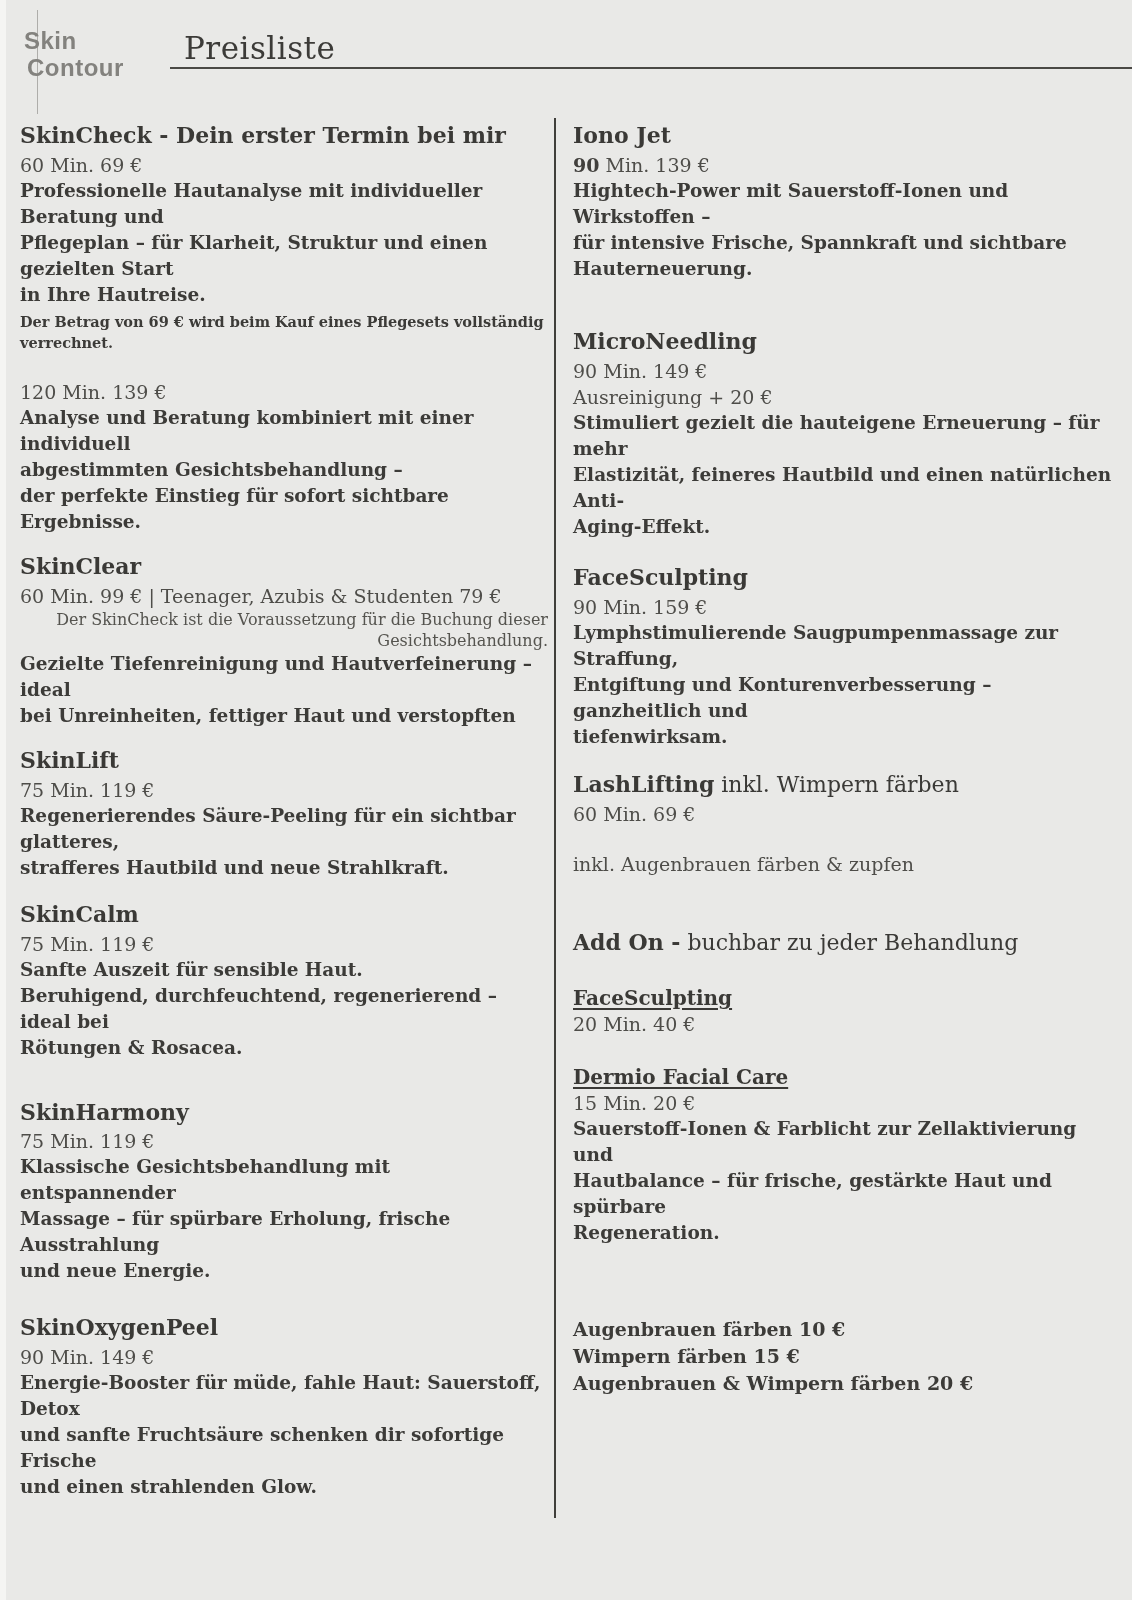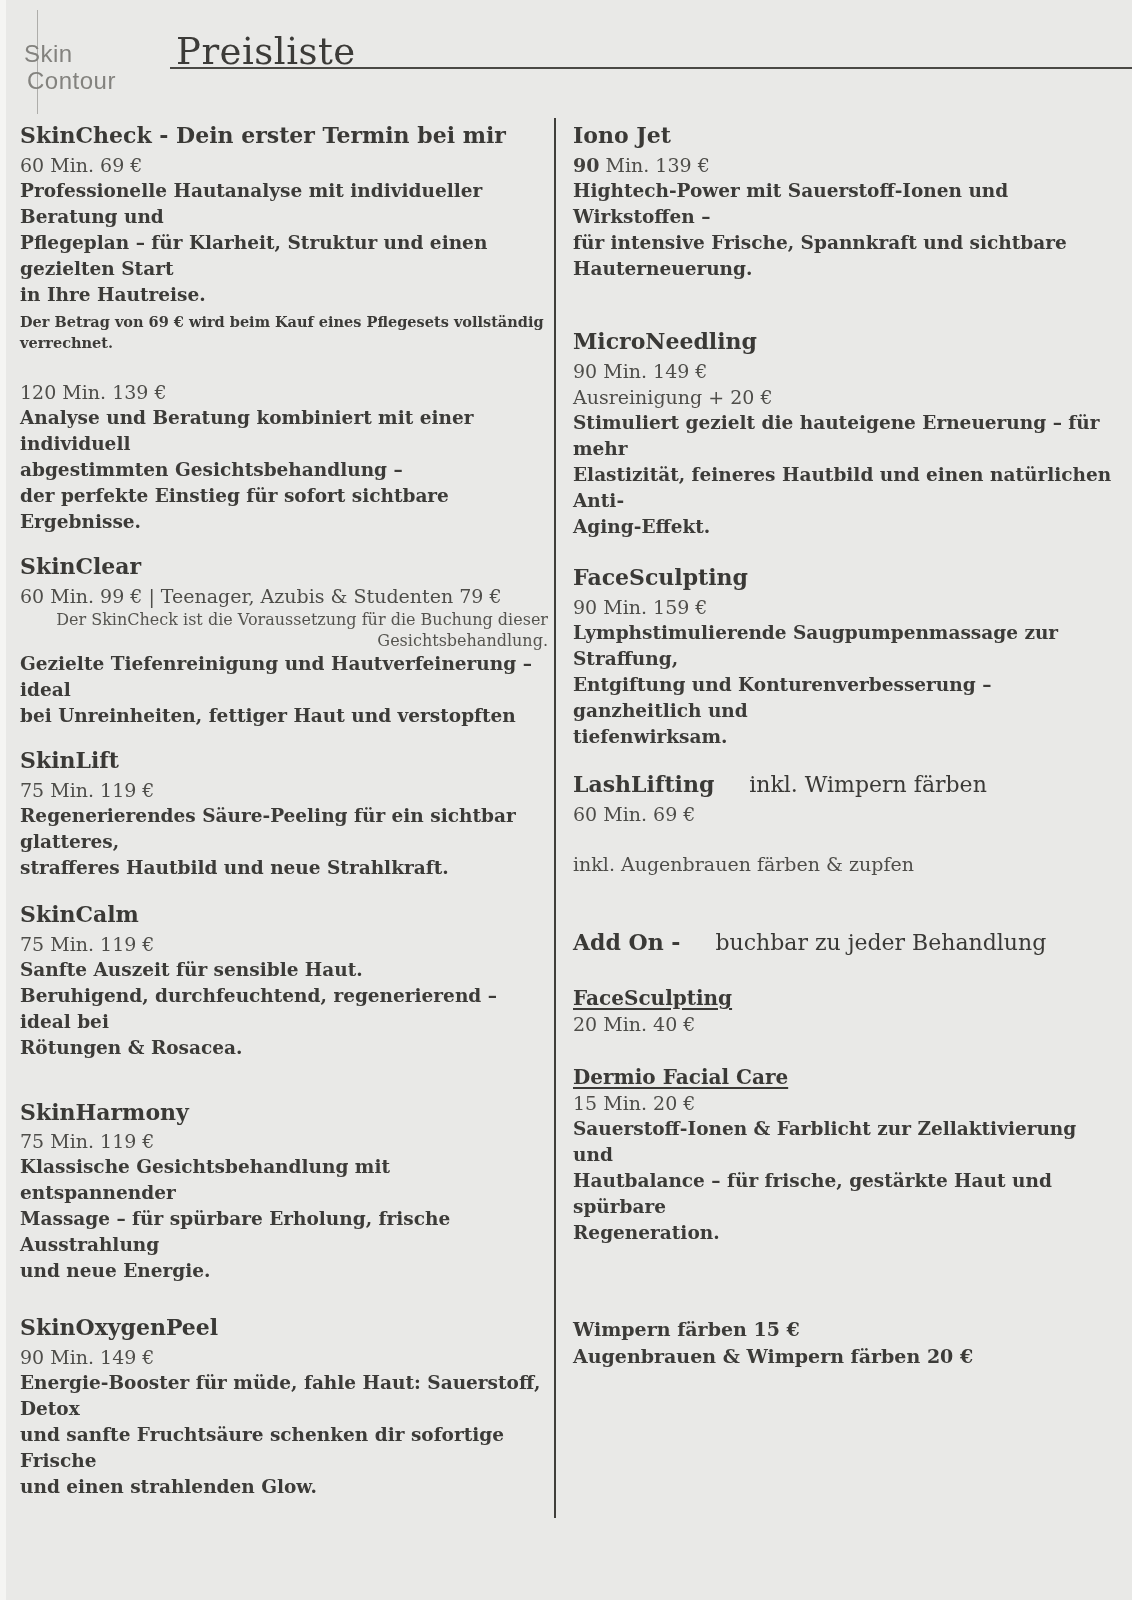--- a/index.html
+++ b/index.html
@@ -11,44 +11,44 @@
     position:relative;
     overflow:hidden;
   }
   .page { position:absolute; inset:0; background:#e9e9e7; }
   .edge-sliver { position:absolute; left:0; top:0; width:6px; height:100%; background:#f5f5f3; }
 
   
   .logo { position:absolute; top:8px; left:24px; width:140px; height:110px; }
   .logo-rule { position:absolute; left:13px; top:2px; width:1px; height:104px; background:#aeadaa; }
   .logo-text {
-    position:absolute; top:33px; left:0;
+    position:absolute; top:20px; left:0;
     font-family:"Liberation Sans", sans-serif;
-    font-weight:400;
+    font-weight:700;
     color:#83827e;
     font-size:24px; line-height:1.12; letter-spacing:0.5px;
     white-space:pre-line;
   }
   .logo-word2 { display:block; margin-left:3px; }
   .page-title {
-    position:absolute; top:30px; left:176px;
-    font-size:37px; font-weight:normal; color:#3c3b38;
+    position:absolute; top:30px; left:184px;
+    font-size:31px; font-weight:normal; color:#3c3b38;
     letter-spacing:0.5px;
   }
   .title-rule { position:absolute; top:67px; left:170px; right:0; height:2px; background:#4a4945; }
 
   
   .divider { position:absolute; left:554px; top:118px; width:2px; height:1400px; background:#403f3b; }
   .col { position:absolute; top:120px; }
   .col-left  { left:20px;  width:528px; }
   .col-right { left:573px; width:548px; }
 
   
   .svc-title { font-size:22px; font-weight:bold; line-height:1.45; white-space:pre-line; color:#3a3936; }
-  .svc-title .tr { font-weight:normal;padding-left:28px; }
+  .svc-title .tr { font-weight:normal; }
   .price { font-size:19px; line-height:26px; color:#4e4d49; white-space:pre-line; }
   .price b { color:#413f3c; }
   .desc  { font-size:18.5px; font-weight:bold; line-height:26px; white-space:pre-line; color:#3c3b38; }
   .note  { font-size:14.5px; font-weight:bold; line-height:21px; margin-top:3px; color:#3c3b38; }
   .note-plain { font-size:16px; line-height:21px; color:#55544f; white-space:pre-line;text-align:right; }
   .svc-subtitle { font-size:20px; font-weight:bold; line-height:26px;
                   text-decoration:underline; text-underline-offset:3px; color:#3a3936; }
   .variant { margin-top:24px; }
   .extra-line { font-size:19px; font-weight:bold; line-height:27px; color:#3c3b38; white-space:pre; }
 
@@ -181,18 +181,19 @@
 
     <article class="svc mb-r7">
       <h3 class="svc-subtitle">Dermio Facial Care</h3>
       <p class="price">15 Min. 20 €</p>
       <p class="desc">Sauerstoff-Ionen &amp; Farblicht zur Zellaktivierung und
 Hautbalance – für frische, gestärkte Haut und spürbare
 Regeneration.</p>
     </article>
 
     <article class="svc">
+      <p class="extra-line">Augenbrauen färben 10 €</p>
       <p class="extra-line">Wimpern färben 15 €</p>
       <p class="extra-line">Augenbrauen &amp; Wimpern färben 20 €</p>
     </article>
 
   </section>
 </div>
 
 </body></html>

